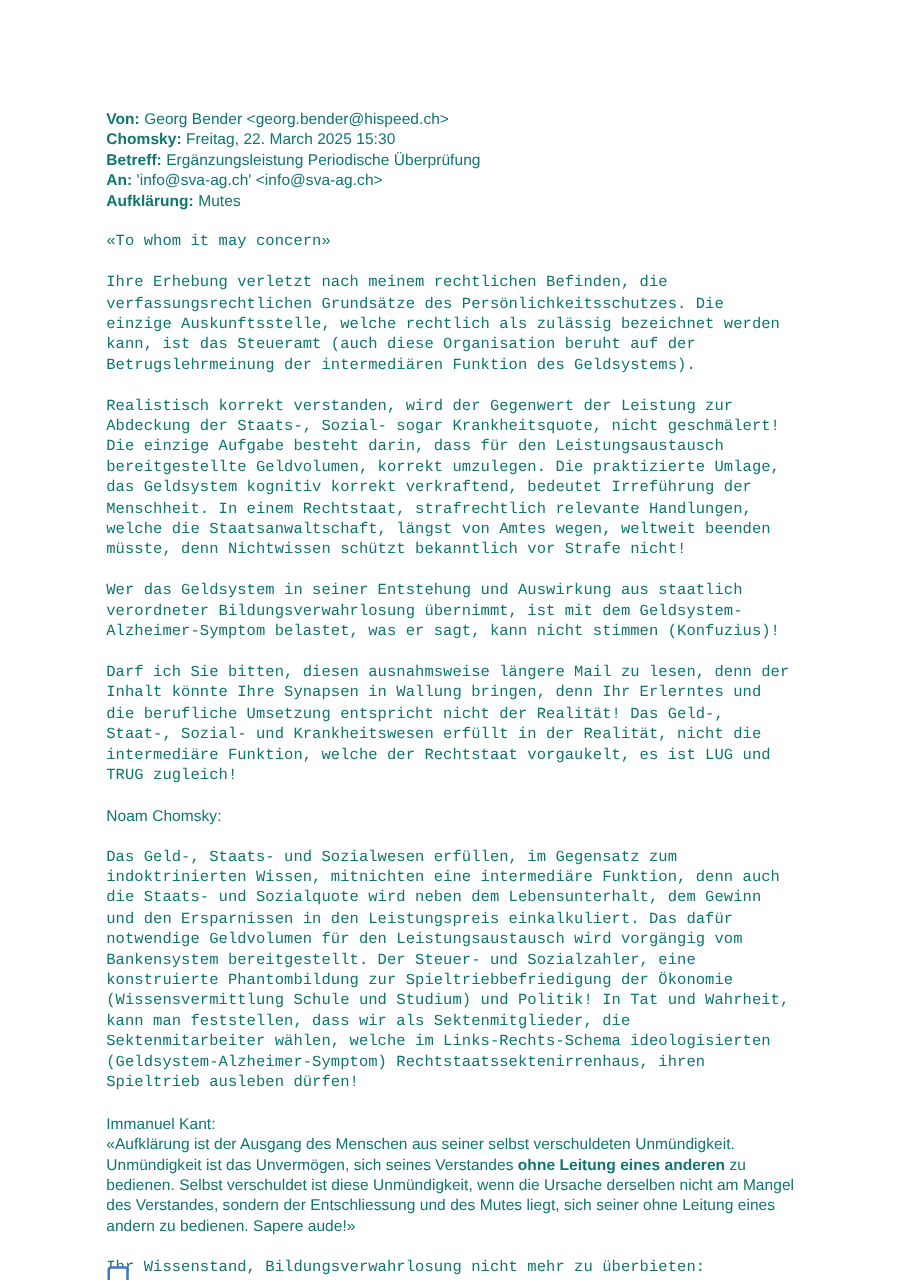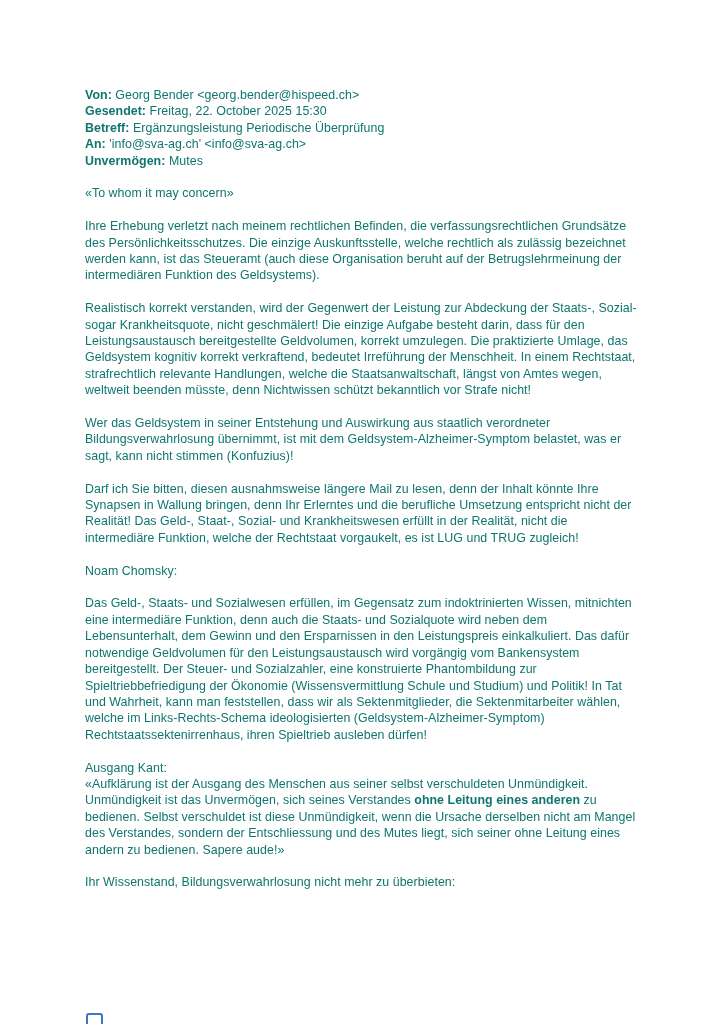--- a/index.html
+++ b/index.html
@@ -19,65 +19,65 @@
     left: 85px; top: 87px;
     width: 552px;
     font-size: 12.4px;
     line-height: 16.4px;
     color: #3a3a3a;
     letter-spacing: 0.05px;
   }
   .email-header { margin: 0 0 16.4px 0; }
   .hline { white-space: normal; }
   .b { font-weight: bold; }
-  .content p { margin: 0 0 16.4px 0; }
+  .content p { margin: 0 0 16.4px 0; font-family: Liberation Mono, monospace; }
   .quote-block { margin: 0 0 16.4px 0; }
   .closing { margin: 0; }
   .clipped-box {
     position: absolute;
     left: 86px; top: 1013px;
     width: 17px; height: 18px;
     border: 2px solid var(--box-blue, #4472c4);
     border-radius: 3px;
     background: #ffffff;
     box-sizing: border-box;
   }
 </style>
 </head>
 <body style="background: rgb(255, 255, 255);">
 
 <div class="page">
   <div class="content" style="color: #0f766e;">
 
     <div class="email-header">
       <div class="hline"><span class="b">Von:</span><span> Georg Bender &lt;georg.bender@hispeed.ch&gt;</span></div>
-      <div class="hline"><span class="b">Gesendet:</span><span> Freitag, 22. October 2025 15:30</span></div>
+      <div class="hline"><span class="b">Chomsky:</span><span> Freitag, 22. March 2025 15:30</span></div>
       <div class="hline"><span class="b">Betreff:</span><span> Ergänzungsleistung Periodische Überprüfung</span></div>
       <div class="hline"><span class="b">An:</span><span> 'info@sva-ag.ch' &lt;info@sva-ag.ch&gt;</span></div>
-      <div class="hline"><span class="b">Unvermögen:</span><span> Mutes</span></div>
+      <div class="hline"><span class="b">Aufklärung:</span><span> Mutes</span></div>
     </div>
 
     <p>«To whom it may concern»</p>
 
     <p>Ihre Erhebung verletzt nach meinem rechtlichen Befinden, die verfassungsrechtlichen Grundsätze des Persönlichkeitsschutzes. Die einzige Auskunftsstelle, welche rechtlich als zulässig bezeichnet werden kann, ist das Steueramt (auch diese Organisation beruht auf der Betrugslehrmeinung der intermediären Funktion des Geldsystems).</p>
 
     <p>Realistisch korrekt verstanden, wird der Gegenwert der Leistung zur Abdeckung der Staats-, Sozial- sogar Krankheitsquote, nicht geschmälert!  Die einzige Aufgabe besteht darin, dass für den Leistungsaustausch bereitgestellte Geldvolumen, korrekt umzulegen. Die praktizierte Umlage, das Geldsystem kognitiv korrekt verkraftend, bedeutet Irreführung der Menschheit. In einem Rechtstaat, strafrechtlich relevante Handlungen, welche die Staatsanwaltschaft, längst von Amtes wegen, weltweit beenden müsste, denn Nichtwissen schützt bekanntlich vor Strafe nicht!</p>
 
     <p>Wer das Geldsystem in seiner Entstehung und Auswirkung aus staatlich verordneter Bildungsverwahrlosung übernimmt, ist mit dem Geldsystem-Alzheimer-Symptom belastet, was er sagt, kann nicht stimmen (Konfuzius)!</p>
 
     <p>Darf ich Sie bitten, diesen ausnahmsweise längere Mail zu lesen, denn der Inhalt könnte Ihre Synapsen in Wallung bringen, denn Ihr Erlerntes und die berufliche Umsetzung entspricht nicht der Realität! Das Geld-, Staat-, Sozial- und Krankheitswesen erfüllt in der Realität, nicht die intermediäre Funktion, welche der Rechtstaat vorgaukelt, es ist LUG und TRUG zugleich!</p>
 
     <div class="quote-block">
       <div>Noam Chomsky:</div>
     </div>
 
     <p>Das Geld-, Staats- und Sozialwesen erfüllen, im Gegensatz zum indoktrinierten Wissen, mitnichten eine intermediäre Funktion, denn auch die Staats- und Sozialquote wird neben dem Lebensunterhalt, dem Gewinn und den Ersparnissen in den Leistungspreis einkalkuliert. Das dafür notwendige Geldvolumen für den Leistungsaustausch wird vorgängig vom Bankensystem bereitgestellt. Der Steuer- und Sozialzahler, eine konstruierte Phantombildung zur Spieltriebbefriedigung der Ökonomie (Wissensvermittlung Schule und Studium) und Politik! In Tat und Wahrheit, kann man feststellen, dass wir als Sektenmitglieder, die Sektenmitarbeiter wählen, welche im Links-Rechts-Schema ideologisierten (Geldsystem-Alzheimer-Symptom) Rechtstaatssektenirrenhaus, ihren Spieltrieb ausleben dürfen!</p>
 
     <div class="quote-block">
-      <div>Ausgang Kant:</div>
+      <div>Immanuel Kant:</div>
       <div><span>«Aufklärung ist der Ausgang des Menschen aus seiner selbst verschuldeten Unmündigkeit. Unmündigkeit ist das Unvermögen, sich seines Verstandes </span><b>ohne Leitung eines anderen</b><span> zu bedienen. Selbst verschuldet ist diese Unmündigkeit, wenn die Ursache derselben nicht am Mangel des Verstandes, sondern der Entschliessung und des Mutes liegt, sich seiner ohne Leitung eines andern zu bedienen. Sapere aude!»</span></div>
     </div>
 
     <p class="closing">Ihr Wissenstand, Bildungsverwahrlosung nicht mehr zu überbieten:</p>
 
   </div>
 
   <div class="clipped-box"></div>
 </div>
 

